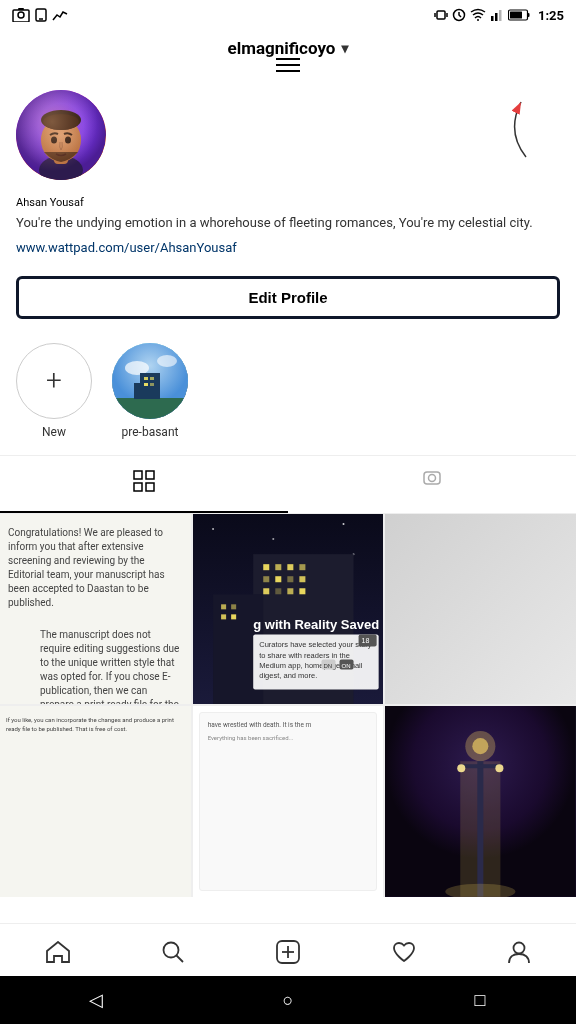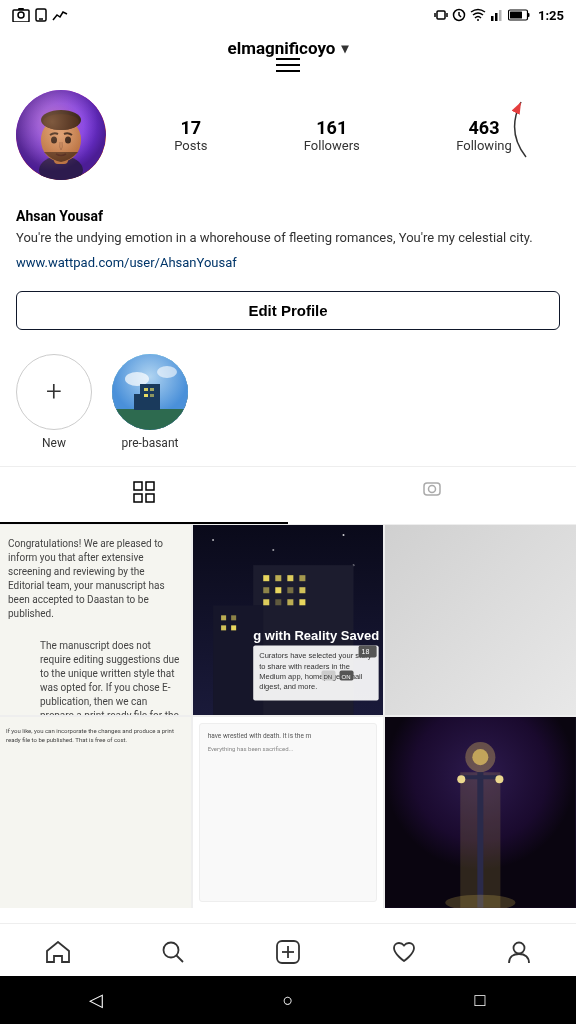--- a/index.html
+++ b/index.html
@@ -117,24 +117,23 @@
     .stat-label {
       font-size: 13px;
       color: #333;
     }
 
     
     .bio-section {
       padding: 0 16px 12px;
     }
     .bio-name {
-      font-size: 14px;
-      font-weight: 700;
+      font-size: 11px;
+      font-weight: 400;
       margin-bottom: 4px;
-      margin-top: 12px;
     }
     .bio-text {
       font-size: 13px;
       color: #333;
       line-height: 1.5;
       margin-bottom: 4px;
     }
     .bio-link {
       font-size: 13px;
       color: #003569;
@@ -148,21 +147,21 @@
       right: 30px;
       pointer-events: none;
     }
 
     
     .edit-profile-btn {
       margin: 8px 16px 16px;
       width: calc(100% - 32px);
       padding: 10px;
       background: #fff;
-      border: 1px solid #0f172a;
+      border: 3px solid #0f172a;
       border-radius: 6px;
       font-size: 15px;
       font-weight: 600;
       color: #000;
       cursor: pointer;
       text-align: center;
     }
 
     
     .stories-row {
@@ -456,34 +455,20 @@
 
           <path d="M44 52 Q43 58 45 60 Q47 58 46 52" fill="none" stroke="#9a6040" stroke-width="1"></path>
 
           <path d="M40 64 Q45 67 50 64" fill="none" stroke="#8a4030" stroke-width="1.5"></path>
 
           <path d="M28 62 Q35 70 45 72 Q55 70 62 62" fill="#1a0a05" opacity="0.6"></path>
         </svg>
       </div>
     </div>
 
-    <div class="stats-row">
-      <div class="stat-item">
-        <span class="stat-number">17</span>
-        <span class="stat-label">Posts</span>
-      </div>
-      <div class="stat-item">
-        <span class="stat-number">161</span>
-        <span class="stat-label">Followers</span>
-      </div>
-      <div class="stat-item">
-        <span class="stat-number">463</span>
-        <span class="stat-label">Following</span>
-      </div>
-    </div>
   </div>
 
   
   <div class="bio-section">
     <div class="bio-name">Ahsan Yousaf</div>
     <div class="bio-text">You're the undying emotion in a whorehouse of fleeting romances, You're my celestial city.</div>
     <a class="bio-link" href="#">www.wattpad.com/user/AhsanYousaf</a>
   </div>
 
   

